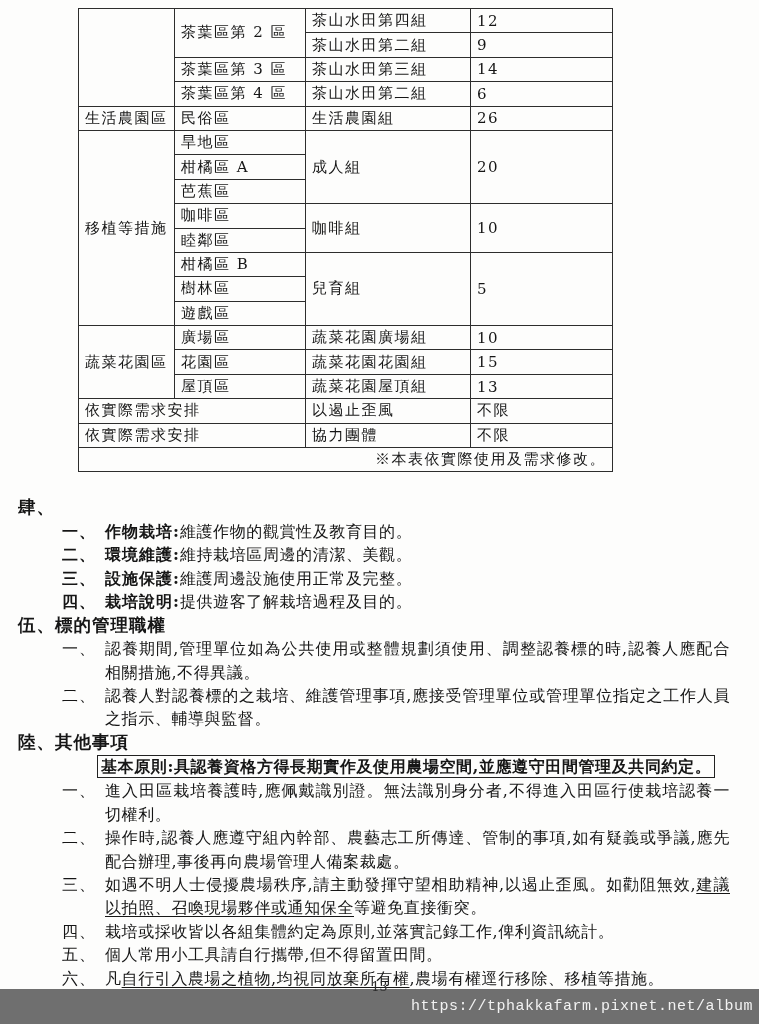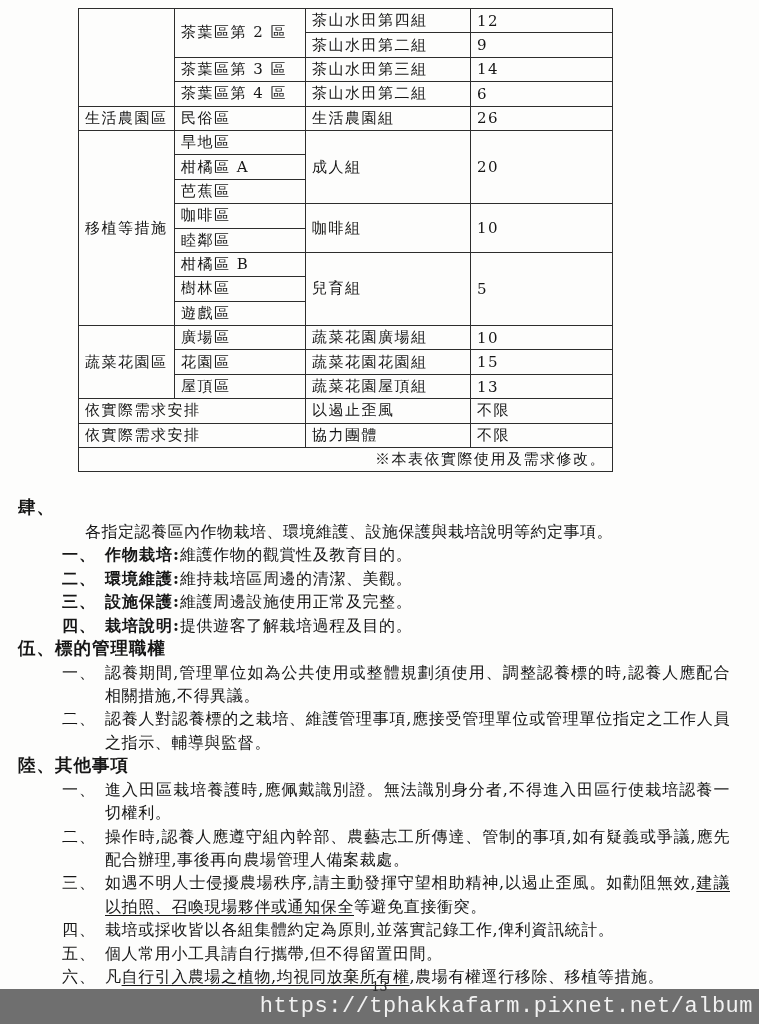--- a/index.html
+++ b/index.html
@@ -86,21 +86,21 @@
     left:0; bottom:0;
     width:759px; height:35px;
     background:#6f6f6f;
     z-index:1;
     display:flex;
     align-items:center;
     justify-content:flex-end;
   }
   .wm-text {
     font-family:"Liberation Mono","DejaVu Sans Mono",monospace;
-    font-size:22px;
+    font-size:15px;
     color:#f2f2f2;
     padding-right:6px;
     letter-spacing:0.5px;
     white-space:nowrap;
   }
 </style>
 </head>
 <body>
 
 <table class="alloc">
@@ -197,21 +197,20 @@
   <tr>
     <td colspan="4" class="note">※本表依實際使用及需求修改。</td>
   </tr>
 </tbody>
   </table>
 
 <div class="sec">
   <div class="sec-head first-head">
     <span class="hnum">肆、</span>
   </div>
-  <div class="intro">各指定認養區內作物栽培、環境維護、設施保護與栽培說明等約定事項。</div>
 
   <div class="item">
     <span class="inum bnum">一、</span>
     <span class="ibody"><span class="ilabel">作物栽培:</span><span>維護作物的觀賞性及教育目的。</span></span>
   </div>
   <div class="item">
     <span class="inum bnum">二、</span>
     <span class="ibody"><span class="ilabel">環境維護:</span><span>維持栽培區周邊的清潔、美觀。</span></span>
   </div>
   <div class="item">
@@ -237,20 +236,23 @@
     <span class="inum">二、</span>
     <span class="ibody">認養人對認養標的之栽培、維護管理事項,應接受管理單位或管理單位指定之工作人員之指示、輔導與監督。</span>
   </div>
 </div>
 
 <div class="sec">
   <div class="sec-head">
     <span class="hnum">陸、</span>
     <span>其他事項</span>
   </div>
+  <div class="boxed-row">
+    <span class="boxed">基本原則:具認養資格方得長期實作及使用農場空間,並應遵守田間管理及共同約定。</span>
+  </div>
 
   <div class="item">
     <span class="inum">一、</span>
     <span class="ibody"><span>進入田區栽培養護時,應佩戴識別證。無法識別身分者,不得進入田區行使栽培認養一切權利。</span><span class="uline"></span><span></span></span>
   </div>
   <div class="item">
     <span class="inum">二、</span>
     <span class="ibody"><span>操作時,認養人應遵守組內幹部、農藝志工所傳達、管制的事項,如有疑義或爭議,應先配合辦理,事後再向農場管理人備案裁處。</span><span class="uline"></span><span></span></span>
   </div>
   <div class="item">

